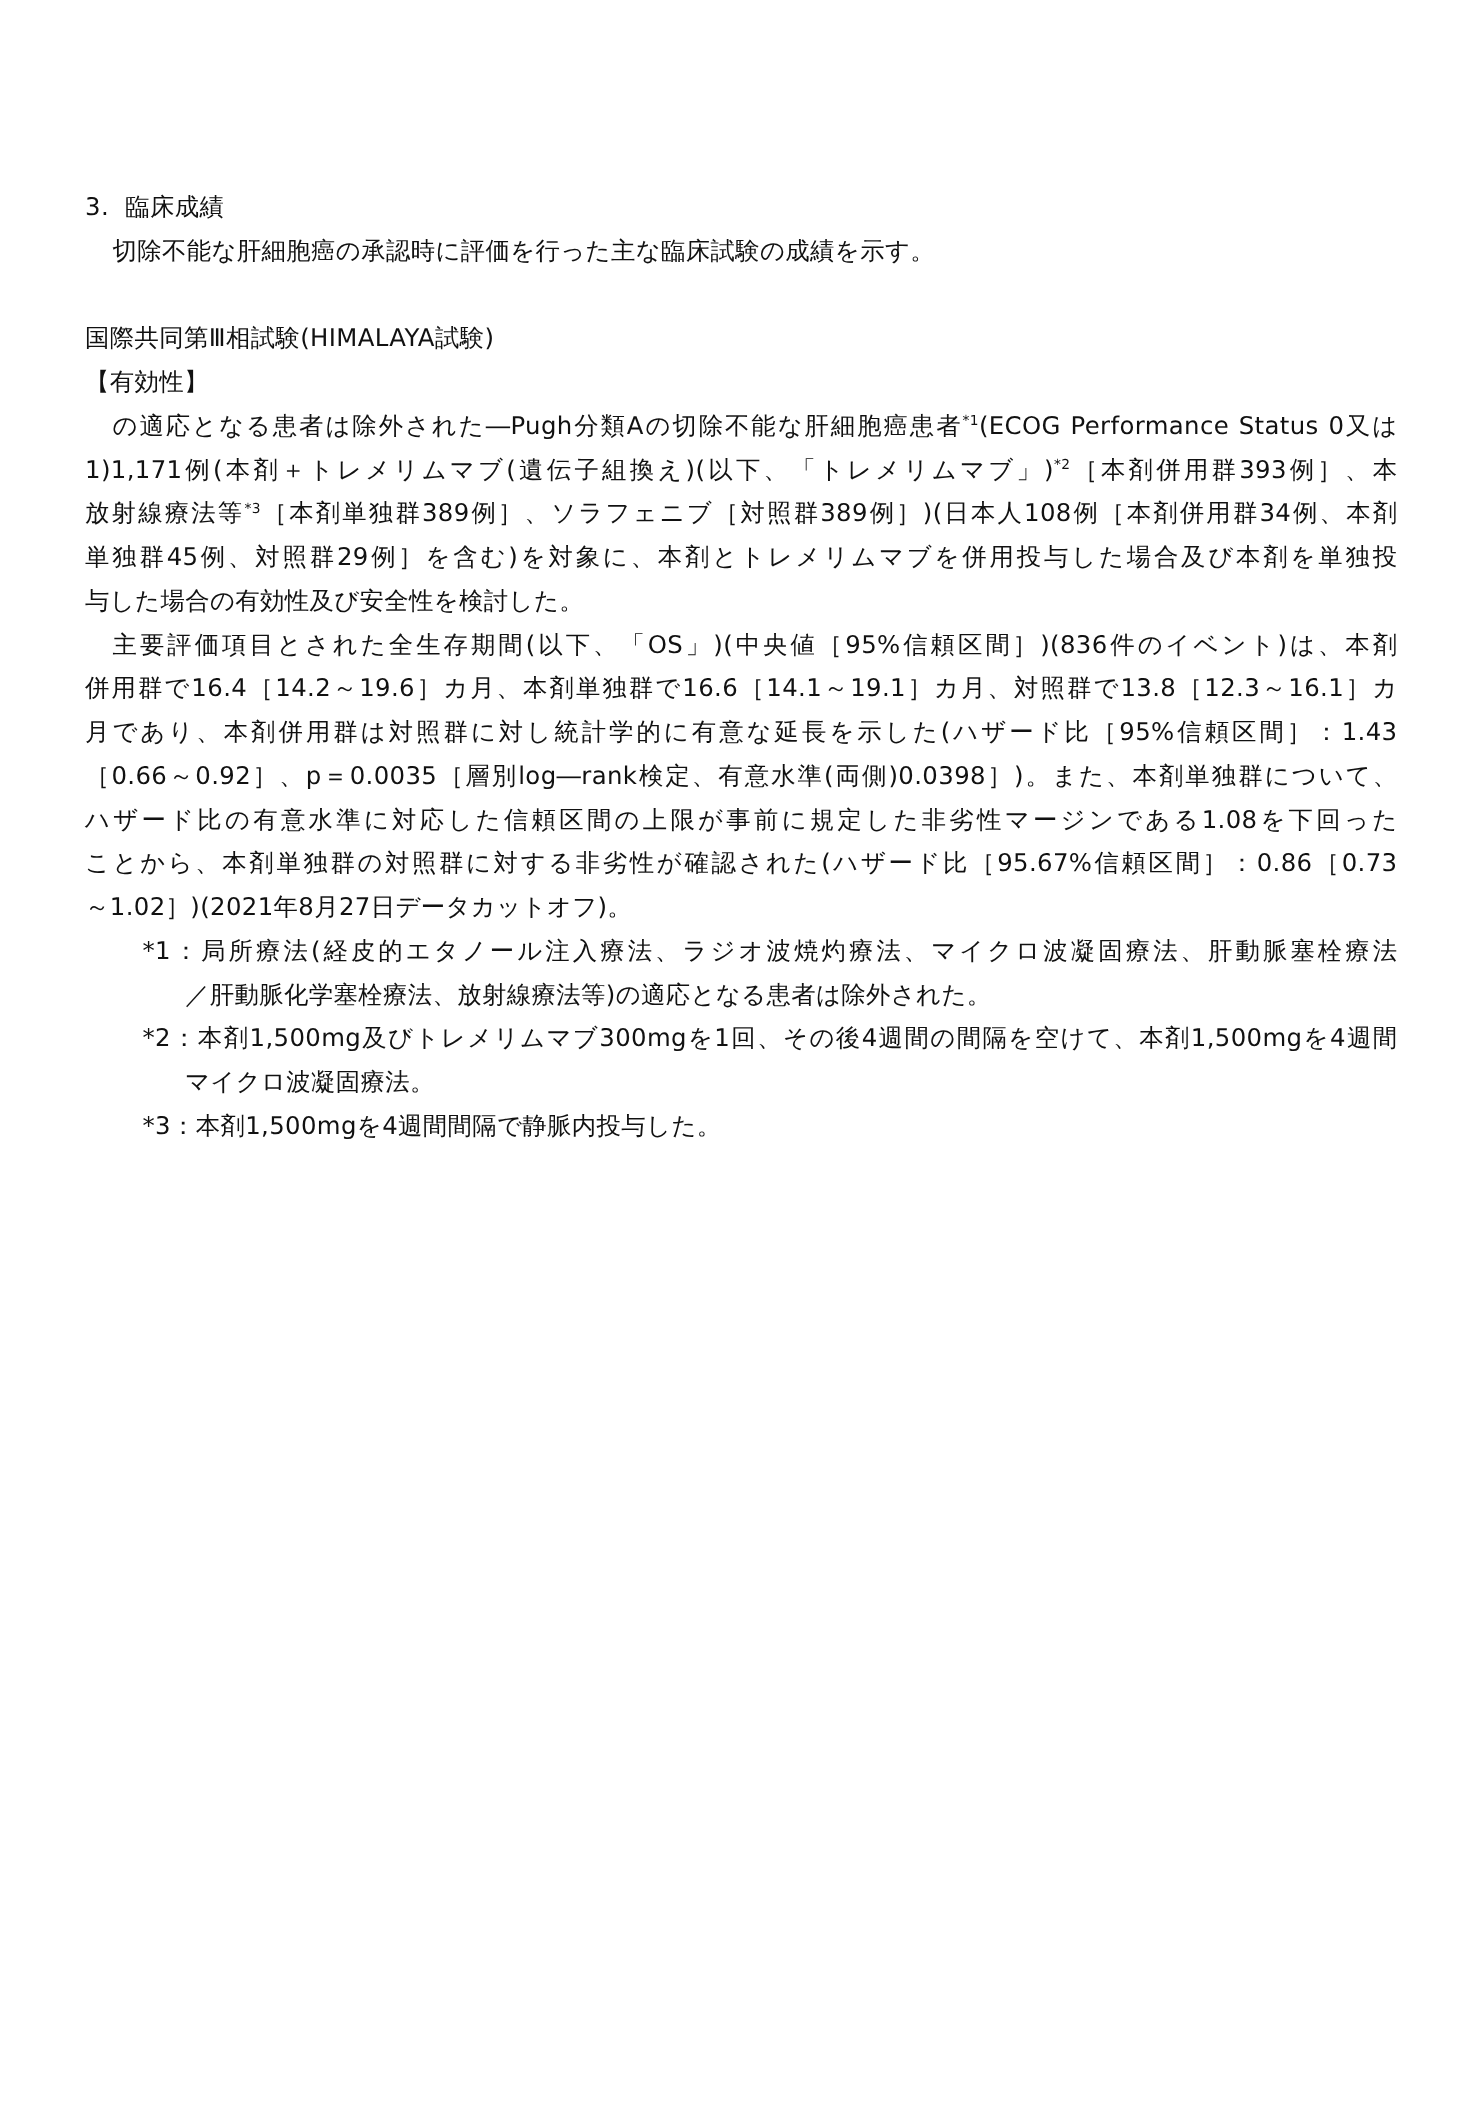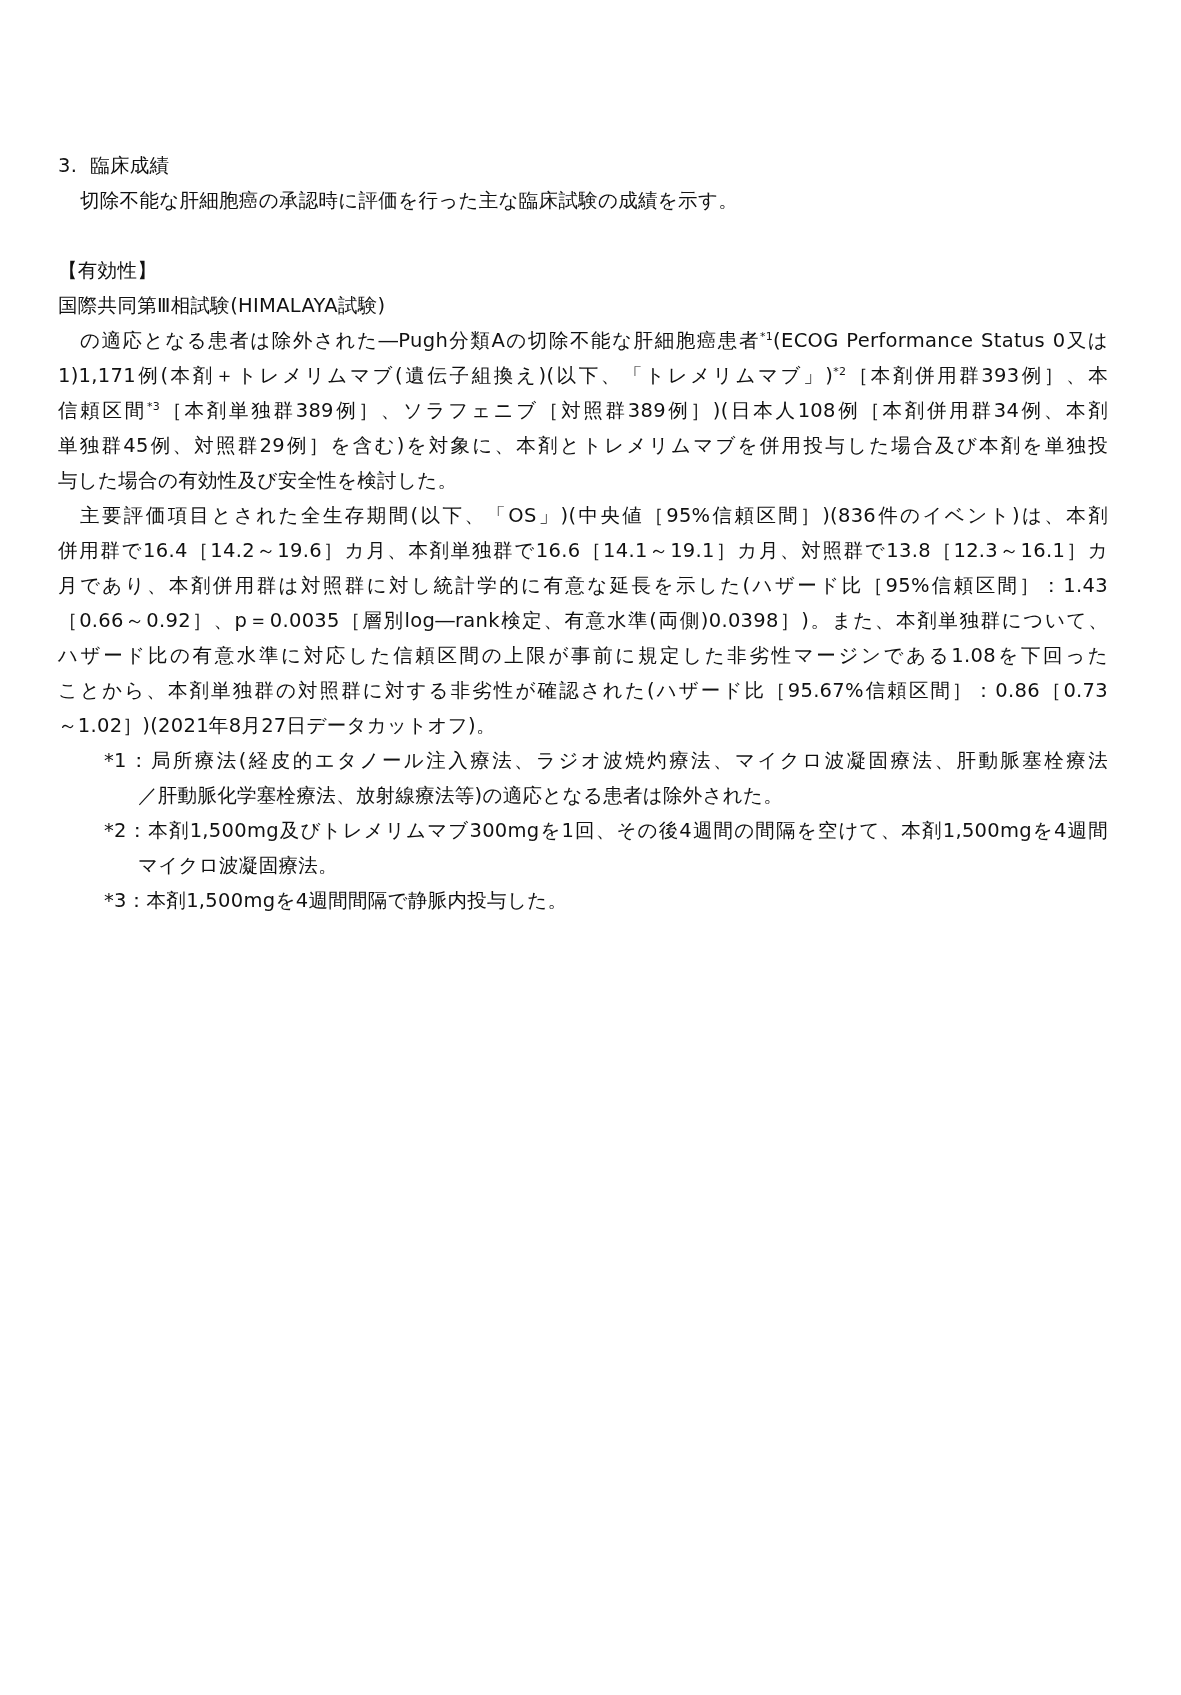--- a/index.html
+++ b/index.html
@@ -1,21 +1,21 @@
 <!DOCTYPE html>
 <html><head>
 <meta charset="utf-8">
 <style>
   html, body { margin: 0; padding: 0; background: #ffffff; }
   body {
     width: 1181px; height: 1695px; position: relative; overflow: hidden;
     font-family: "DejaVu Sans", "Liberation Sans", sans-serif;
     color: #111111;
   }
-  .page { position: absolute; left: 58px; top: 148px; width: 1050px; }
+  .page { position: absolute; left: 68px; top: 148px; width: 1050px; }
   .line {
     font-size: 19.5px; line-height: 35px; height: 35px;
     white-space: nowrap; letter-spacing: 0.3px;
   }
   .justify { text-align: justify; text-align-last: justify; white-space: normal; }
   .indent1 { padding-left: 22px; }
   .fn { padding-left: 46px; }
   .fn-cont { padding-left: 80px; }
   .blank { height: 35px; }
   sup { font-size: 11px; vertical-align: 7px; line-height: 0; }
@@ -25,27 +25,27 @@
 
 <div class="page">
 
   <div class="line">
     <span>3.</span>&nbsp;&nbsp;<span>臨床成績</span>
   </div>
   <div class="line indent1">切除不能な肝細胞癌の承認時に評価を行った主な臨床試験の成績を示す。</div>
 
   <div class="blank"></div>
 
+  <div class="line">国際共同第Ⅲ相試験(HIMALAYA試験)</div>
   <div class="line">【有効性】</div>
-  <div class="line">国際共同第Ⅲ相試験(HIMALAYA試験)</div>
 
   <div>
     <div class="line justify indent1"><span>の適応となる患者は除外された―Pugh分類Aの切除不能な肝細胞癌患者</span><sup>*1</sup><span>(ECOG Performance Status 0又は</span></div>
     <div class="line justify"><span>1)1,171例(本剤＋トレメリムマブ(遺伝子組換え)(以下、「トレメリムマブ」)</span><sup>*2</sup><span>［本剤併用群393例］、本</span></div>
-    <div class="line justify"><span>信頼区間</span><sup>*3</sup><span>［本剤単独群389例］、ソラフェニブ［対照群389例］)(日本人108例［本剤併用群34例、本剤</span></div>
+    <div class="line justify"><span>放射線療法等</span><sup>*3</sup><span>［本剤単独群389例］、ソラフェニブ［対照群389例］)(日本人108例［本剤併用群34例、本剤</span></div>
     <div class="line justify">単独群45例、対照群29例］を含む)を対象に、本剤とトレメリムマブを併用投与した場合及び本剤を単独投</div>
     <div class="line">与した場合の有効性及び安全性を検討した。</div>
   </div>
 
   <div>
     <div class="line justify indent1">主要評価項目とされた全生存期間(以下、「OS」)(中央値［95%信頼区間］)(836件のイベント)は、本剤</div>
     <div class="line justify">併用群で16.4［14.2～19.6］カ月、本剤単独群で16.6［14.1～19.1］カ月、対照群で13.8［12.3～16.1］カ</div>
     <div class="line justify">月であり、本剤併用群は対照群に対し統計学的に有意な延長を示した(ハザード比［95%信頼区間］：1.43</div>
     <div class="line justify">［0.66～0.92］、p＝0.0035［層別log―rank検定、有意水準(両側)0.0398］)。また、本剤単独群について、</div>
     <div class="line justify">ハザード比の有意水準に対応した信頼区間の上限が事前に規定した非劣性マージンである1.08を下回った</div>

